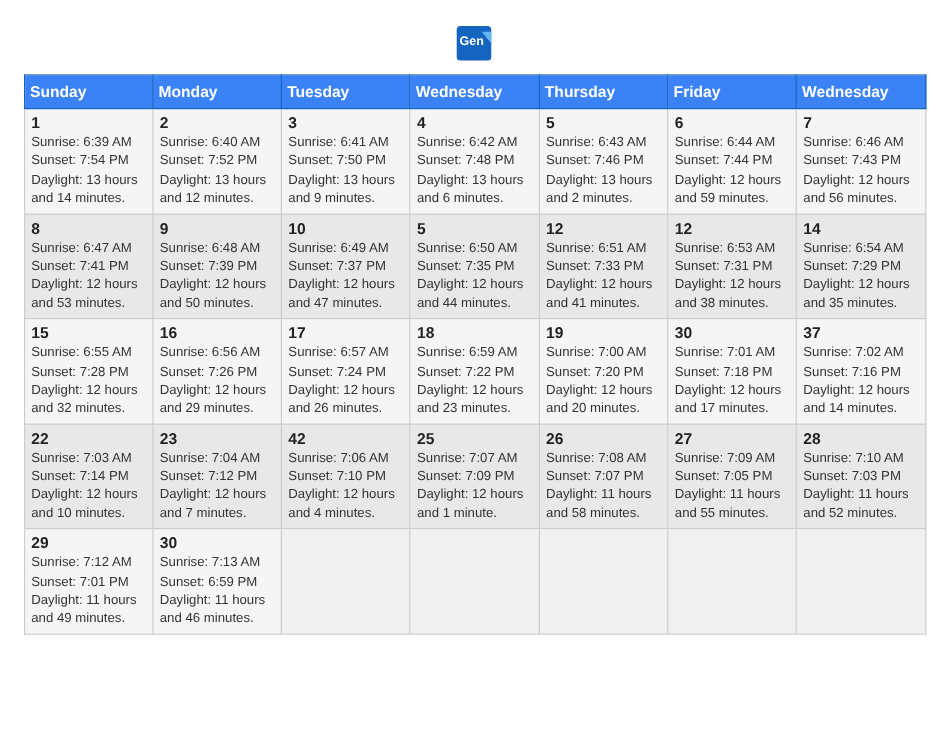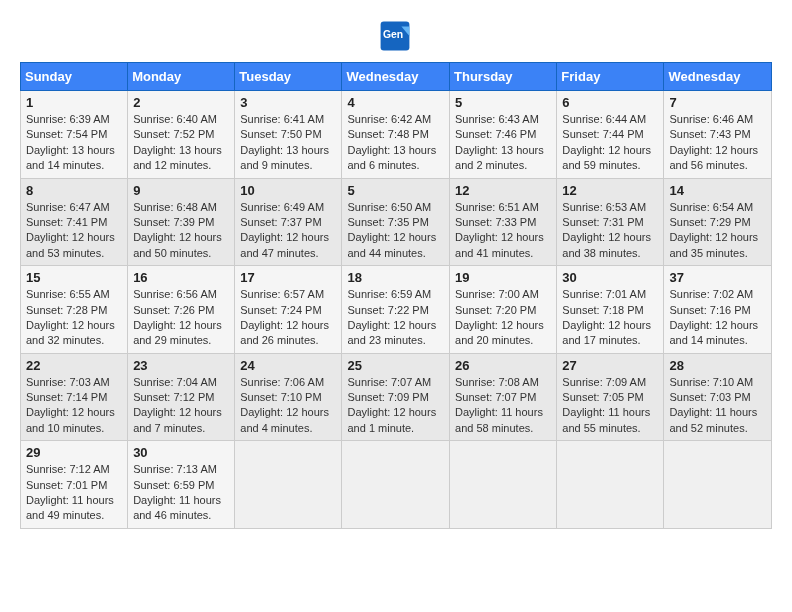--- a/index.html
+++ b/index.html
@@ -218,21 +218,21 @@
       <tr>
         <td>
         <span class="day-num">22</span>
         <span class="day-info">Sunrise: 7:03 AM<br>Sunset: 7:14 PM<br>Daylight: 12 hours<br>and 10 minutes.</span>
       </td>
         <td>
         <span class="day-num">23</span>
         <span class="day-info">Sunrise: 7:04 AM<br>Sunset: 7:12 PM<br>Daylight: 12 hours<br>and 7 minutes.</span>
       </td>
         <td>
-        <span class="day-num">24</span>
+        <span class="day-num">42</span>
         <span class="day-info">Sunrise: 7:06 AM<br>Sunset: 7:10 PM<br>Daylight: 12 hours<br>and 4 minutes.</span>
       </td>
         <td>
         <span class="day-num">25</span>
         <span class="day-info">Sunrise: 7:07 AM<br>Sunset: 7:09 PM<br>Daylight: 12 hours<br>and 1 minute.</span>
       </td>
         <td>
         <span class="day-num">26</span>
         <span class="day-info">Sunrise: 7:08 AM<br>Sunset: 7:07 PM<br>Daylight: 11 hours<br>and 58 minutes.</span>
       </td>

